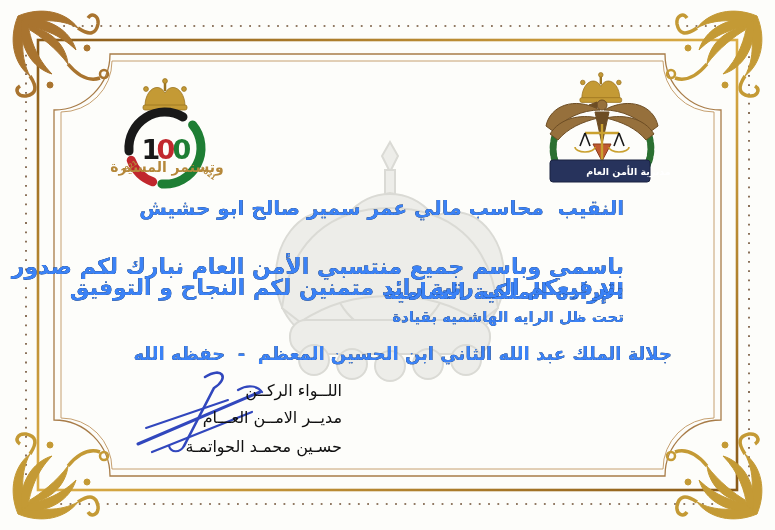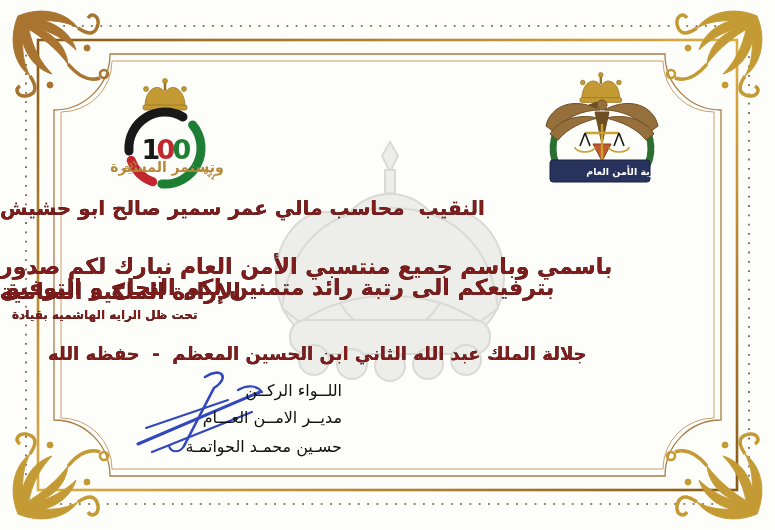--- a/index.html
+++ b/index.html
@@ -4,28 +4,28 @@
 <style>
   html,body{margin:0;padding:0;}
   body{
     width:775px;height:530px;position:relative;overflow:hidden;
     background:#fdfdfa;
     font-family:"DejaVu Sans","Liberation Sans",sans-serif;
   }
   .abs{position:absolute;}
   svg{display:block;}
   .txtline{
-    position:absolute;left:0;width:624px;text-align:left;
-    direction:rtl;color:#7f1d1d;font-weight:bold;white-space:pre-wrap;
+    position:absolute;left:0;width:624px;text-align:right;
+    direction:rtl;color:#3b82f6;font-weight:bold;white-space:pre-wrap;
     text-shadow:0 0 .5px #000;
   }
   .l1{top:196px;font-size:20px;}
   .l2{top:254px;font-size:22px;}
   .l3{top:275px;font-size:22px;}
-  .l4{top:308px;font-size:12px;margin-left:12px;}
+  .l4{top:308px;font-size:15px;}
   .l5{top:343px;font-size:18px;padding-left:48px;}
   .sigline{
     position:absolute;left:128px;width:214px;text-align:right;direction:rtl;
     color:#101010;font-weight:normal;font-size:16px;white-space:pre-wrap;
   }
   .sig1{top:381px;}
   .sig2{top:408px;}
   .sig3{top:437px;}
   .tagline{
     position:absolute;left:98px;top:159px;width:138px;text-align:center;

